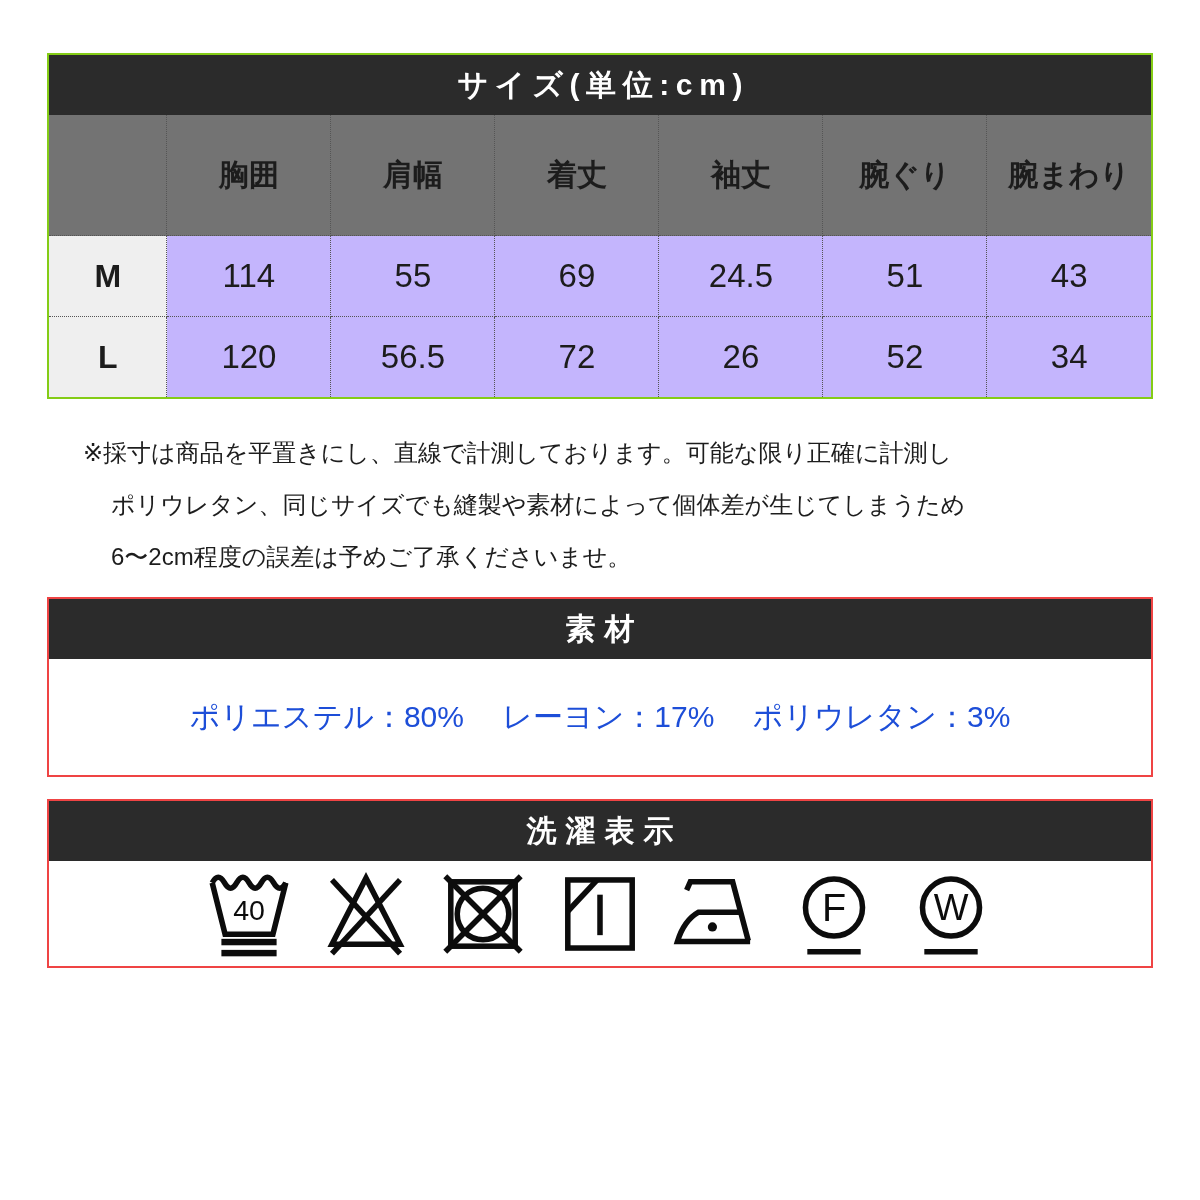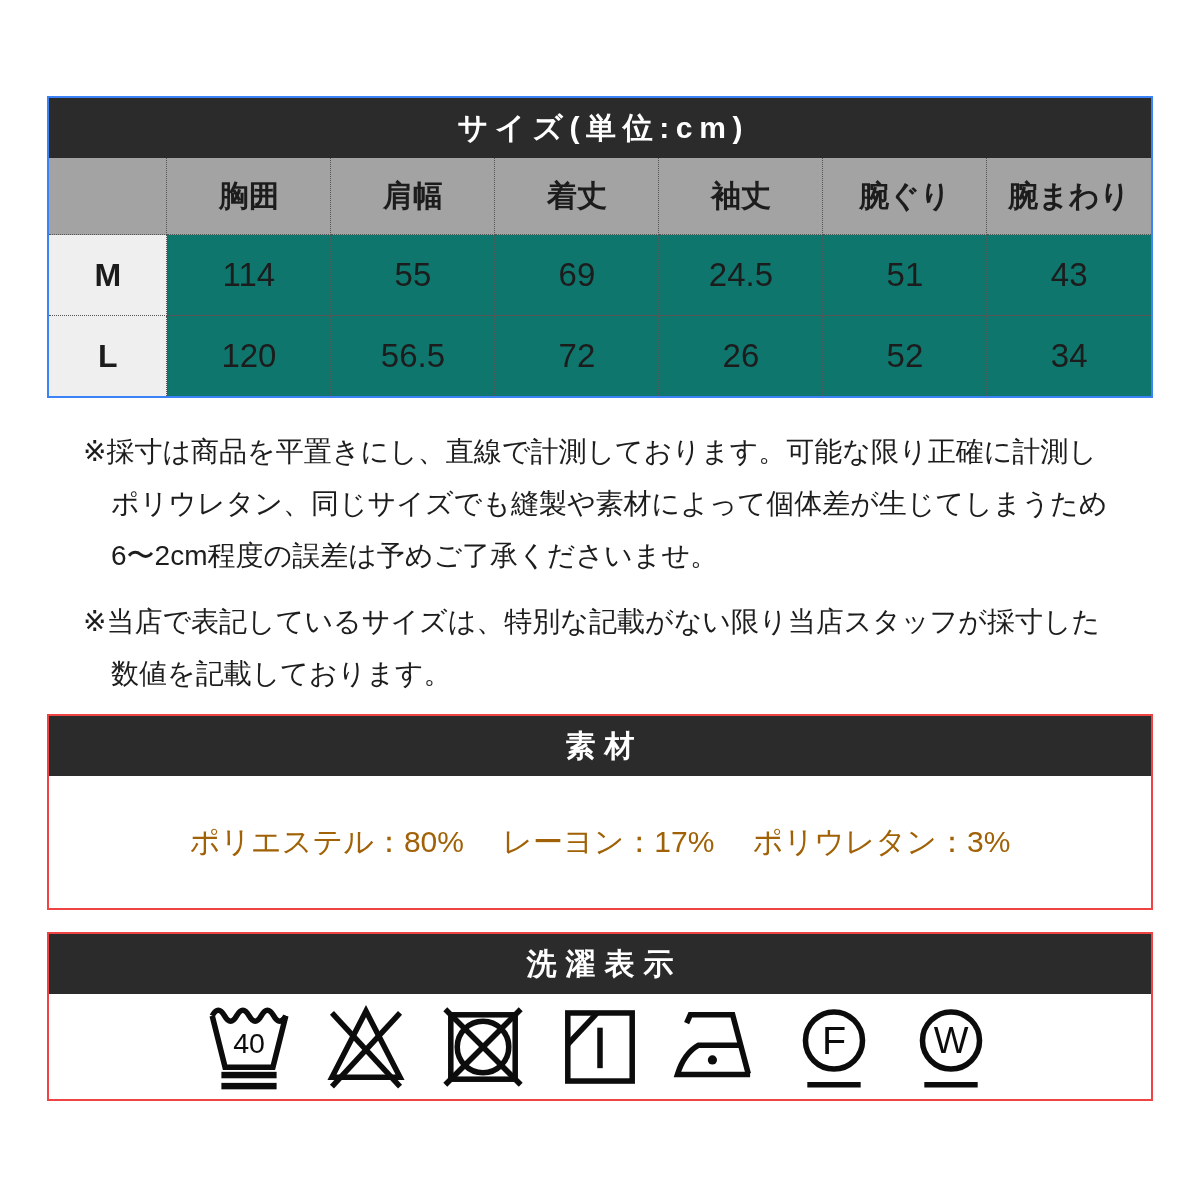--- a/index.html
+++ b/index.html
@@ -4,56 +4,56 @@
 <style>
   html,body{margin:0;padding:0;background:#fff;}
   body{
     width:1200px;height:1200px;position:relative;
     font-family:"Liberation Sans","DejaVu Sans",sans-serif;
     color:#1c1c1c;
   }
   .content{width:1106px;margin-left:47px;}
 
   
-  .size-block{margin-top:96px;border:2px solid #3b82f6;}
+  .size-block{margin-top:53px;border:2px solid #84cc16;}
   .bar-title{
     height:60px;background:#2b2b2b;color:#ffffff;
     display:flex;align-items:center;justify-content:center;
     font-size:30px;font-weight:bold;letter-spacing:0.22em;
     padding-left:0.22em; 
   }
   table.size-table{
     width:100%;border-collapse:collapse;table-layout:fixed;
   }
   table.size-table td{
     border:1px dotted #555;text-align:center;vertical-align:middle;
     padding:0;
   }
   table.size-table tr:first-child td{border-top:none;}
   table.size-table tr:last-child td{border-bottom:none;}
   table.size-table td:first-child{border-left:none;}
   table.size-table td:last-child{border-right:none;}
   .col-label{width:10.7%;}
   .col-val{width:14.88%;}
-  tr.head-row td{height:76px;background:#a3a3a3;font-weight:bold;font-size:30px;}
-  tr.data-row td{height:80px;font-size:33px;background:#0f766e;}
+  tr.head-row td{height:120px;background:#737373;font-weight:bold;font-size:30px;}
+  tr.data-row td{height:80px;font-size:33px;background:#c4b5fd;}
   tr.data-row td.row-label{background:#efefef;font-weight:bold;font-size:32px;}
 
   
-  .notes{margin:28px 0 0 36px;font-size:28px;line-height:52px;color:#1d1d1d;}
+  .notes{margin:28px 0 0 36px;font-size:24px;line-height:52px;color:#1d1d1d;}
   .note{margin-bottom:14px;}
   .note-line{margin-left:28px;}
   .note-line.first{margin-left:0;}
 
   
   .boxed{border:2px solid #ef4444;background:#fff;}
   .material-block{margin-top:0;}
   .material-content{
-    height:132px;display:flex;align-items:center;justify-content:center;
-    font-size:30px;color:#a16207;
+    height:116px;display:flex;align-items:center;justify-content:center;
+    font-size:30px;color:#1d4ed8;
   }
   .wash-block{margin-top:22px;}
   .wash-content{
     height:105px;display:flex;align-items:center;justify-content:center;
     gap:25px;
   }
   .wash-content svg{display:block;}
   .ico{stroke:#0c0c0c;fill:none;stroke-width:6;}
   .ico-fill{fill:#0c0c0c;stroke:none;}
   .ico-txt{
@@ -109,24 +109,20 @@
       </tbody>
     </table>
   </section>
 
   <div class="notes">
     <div class="note">
       <div class="note-line first">※採寸は商品を平置きにし、直線で計測しております。可能な限り正確に計測し</div>
       <div class="note-line">ポリウレタン、同じサイズでも縫製や素材によって個体差が生じてしまうため</div>
       <div class="note-line">6〜2cm程度の誤差は予めご了承くださいませ。</div>
     </div>
-    <div class="note">
-      <div class="note-line first">※当店で表記しているサイズは、特別な記載がない限り当店スタッフが採寸した</div>
-      <div class="note-line">数値を記載しております。</div>
-    </div>
   </div>
 
   <section class="boxed material-block">
     <div class="bar-title" style="letter-spacing:0.3em;padding-left:0.3em;">素材</div>
     <div class="material-content">ポリエステル：80%　 レーヨン：17%　 ポリウレタン：3%</div>
   </section>
 
   <section class="boxed wash-block">
     <div class="bar-title" style="letter-spacing:0.3em;padding-left:0.3em;">洗濯表示</div>
     <div class="wash-content">

